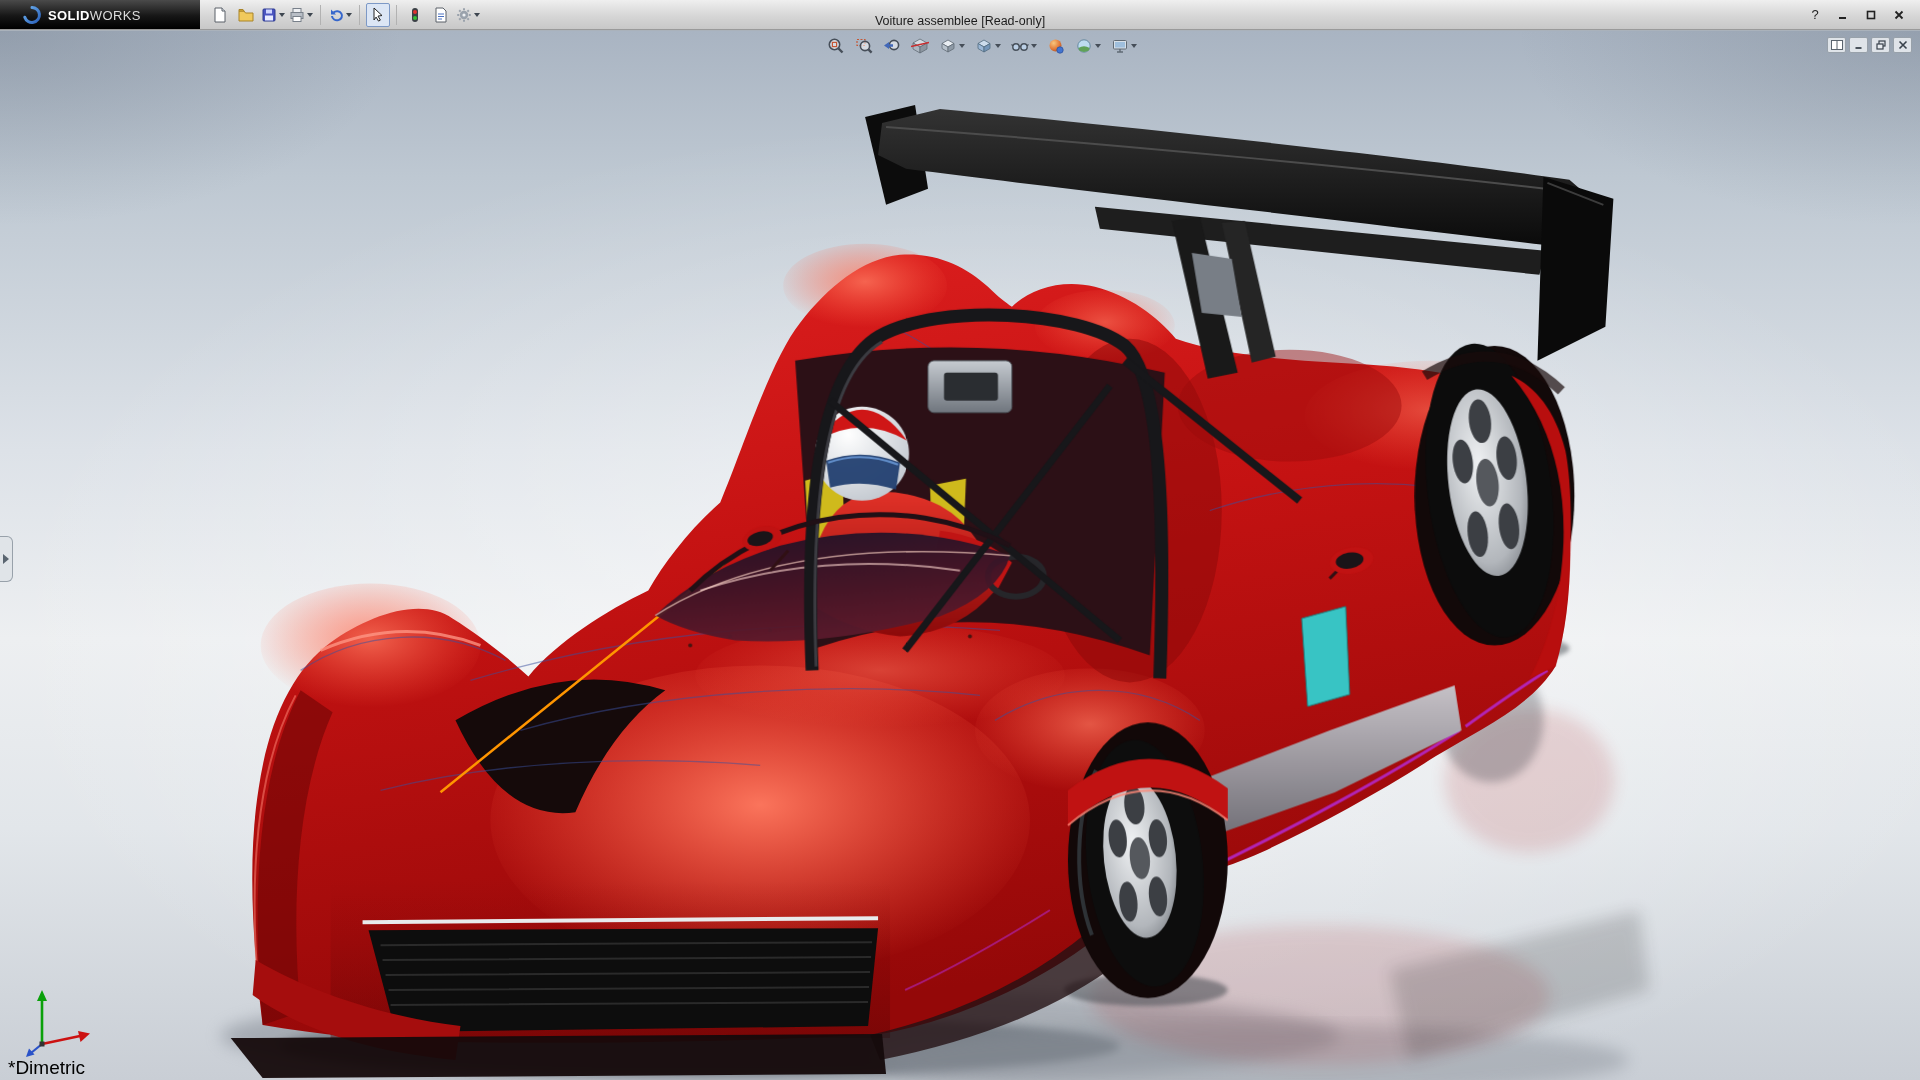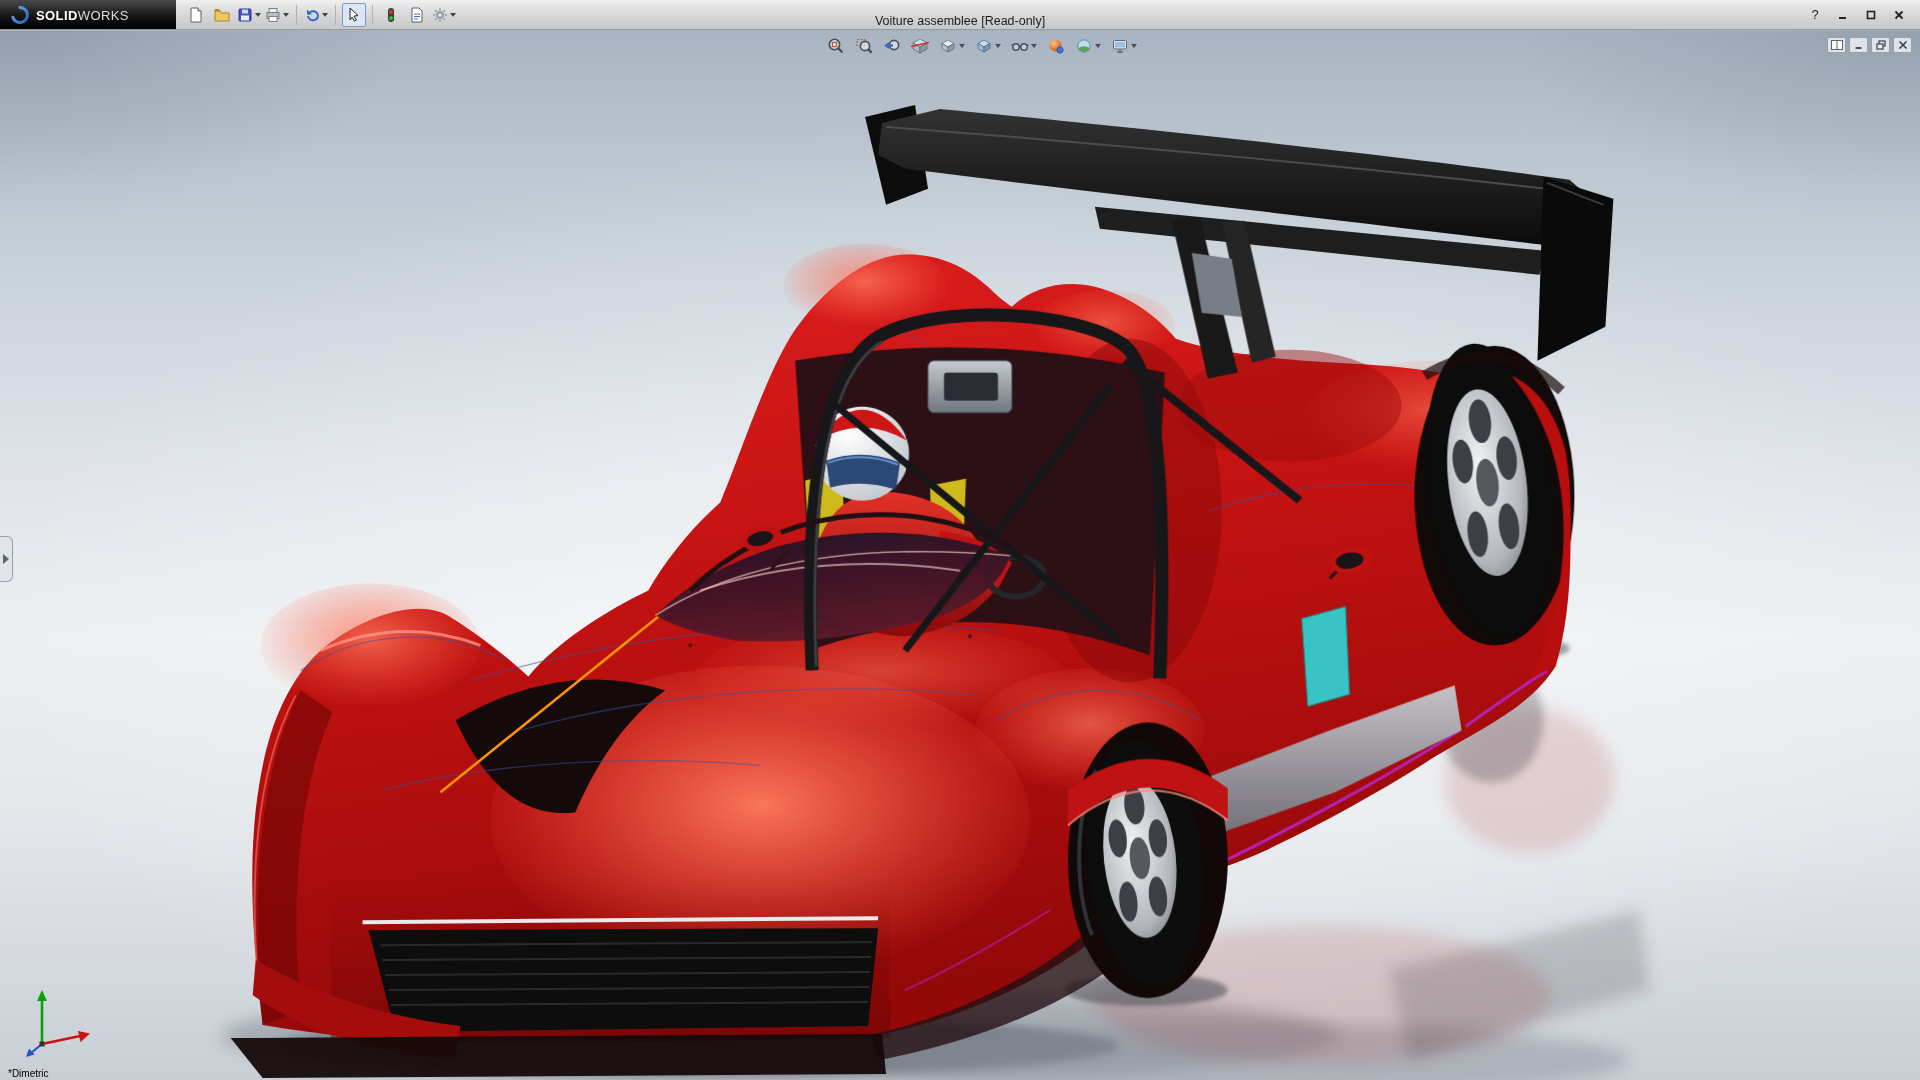--- a/index.html
+++ b/index.html
@@ -2,21 +2,21 @@
 <html><head>
 <meta charset="utf-8">
 <style>
   * { margin:0; padding:0; box-sizing:border-box; }
   html,body { width:1920px; height:1080px; overflow:hidden; font-family:"Liberation Sans", sans-serif; background:#cfd4da; }
   .app { width:1920px; height:1080px; display:flex; flex-direction:column; }
 
   
   .titlebar { height:30px; flex:0 0 30px; display:flex; align-items:stretch; position:relative;
     background:linear-gradient(#efefef,#d6d6d6 55%,#c8c8c8); border-bottom:1px solid #9a9a9a; }
-  .brand { width:176px; display:flex; align-items:center; gap:6px; padding:0 10px;
+  .brand { width:200px; display:flex; align-items:center; gap:6px; padding:0 22px;
     background:linear-gradient(#4a4a4a,#161616 55%,#000); color:#fff; }
   .brand-bold { font-weight:bold; font-size:13px; letter-spacing:.4px; color:#fff; }
   .brand-light { font-weight:normal; font-size:13px; letter-spacing:.4px; color:#dcdcdc; }
   .tools { display:flex; align-items:center; gap:2px; padding:0 8px; }
   .tb-btn { height:24px; min-width:24px; display:flex; align-items:center; justify-content:center;
     border:1px solid transparent; border-radius:2px; background:transparent; cursor:default; }
   .tb-btn.active { background:#dce6f5; border-color:#7d99c6; }
   .tb-sep { width:1px; height:20px; background:#b2b2b2; margin:0 4px; }
   .dd { width:0; height:0; border-left:3.5px solid transparent; border-right:3.5px solid transparent;
     border-top:4px solid #3e4650; margin-left:2px; }
@@ -49,21 +49,21 @@
 
   
   .fm-tab { position:absolute; left:0; top:505px; width:13px; height:46px; background:#e0e4e8;
     border:1px solid #98a1aa; border-left:none; border-radius:0 6px 6px 0;
     display:flex; align-items:center; justify-content:center; }
   .fm-arrow { width:0; height:0; border-top:5px solid transparent; border-bottom:5px solid transparent;
     border-left:6px solid #5a6570; }
 
   
   .triad { position:absolute; left:22px; bottom:14px; }
-  .view-label { position:absolute; left:8px; bottom:1px; font-size:10px; color:#000; }
+  .view-label { position:absolute; left:8px; bottom:1px; font-size:19px; color:#000; }
 </style>
 </head>
 <body>
 
 <div class="app">
 
   <header class="titlebar">
     <div class="brand">
       <svg width="20" height="20" viewBox="0 0 20 20">
         <defs>

